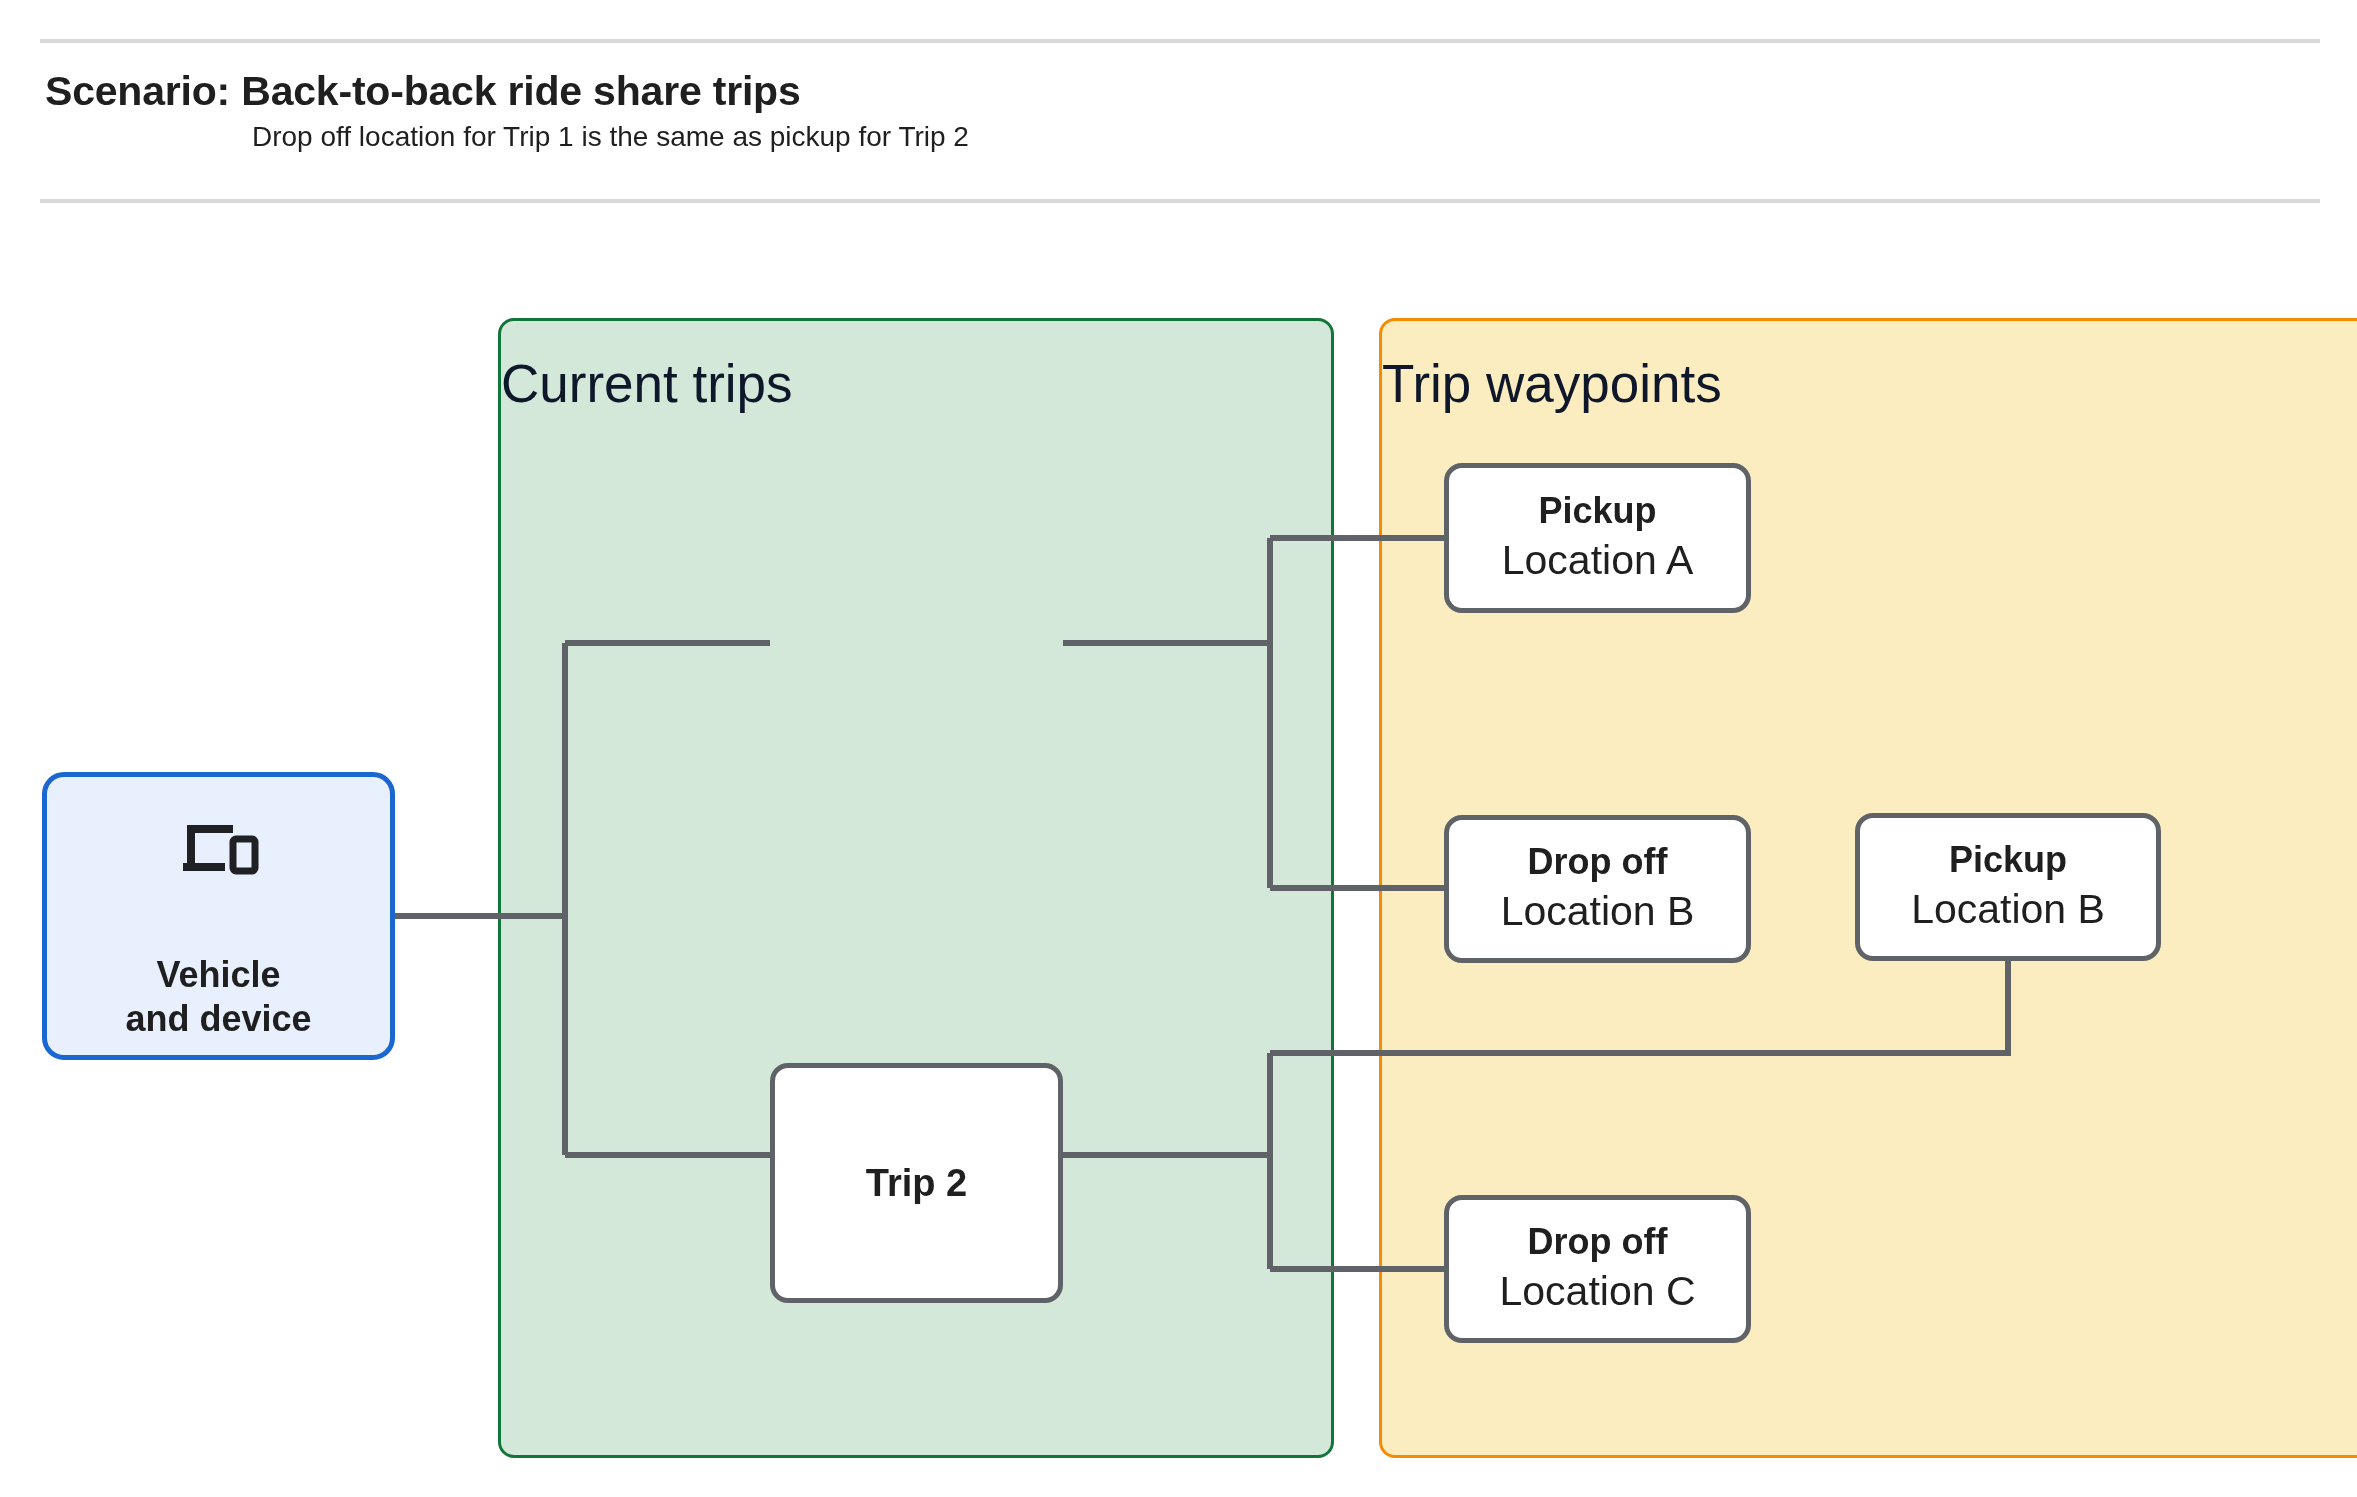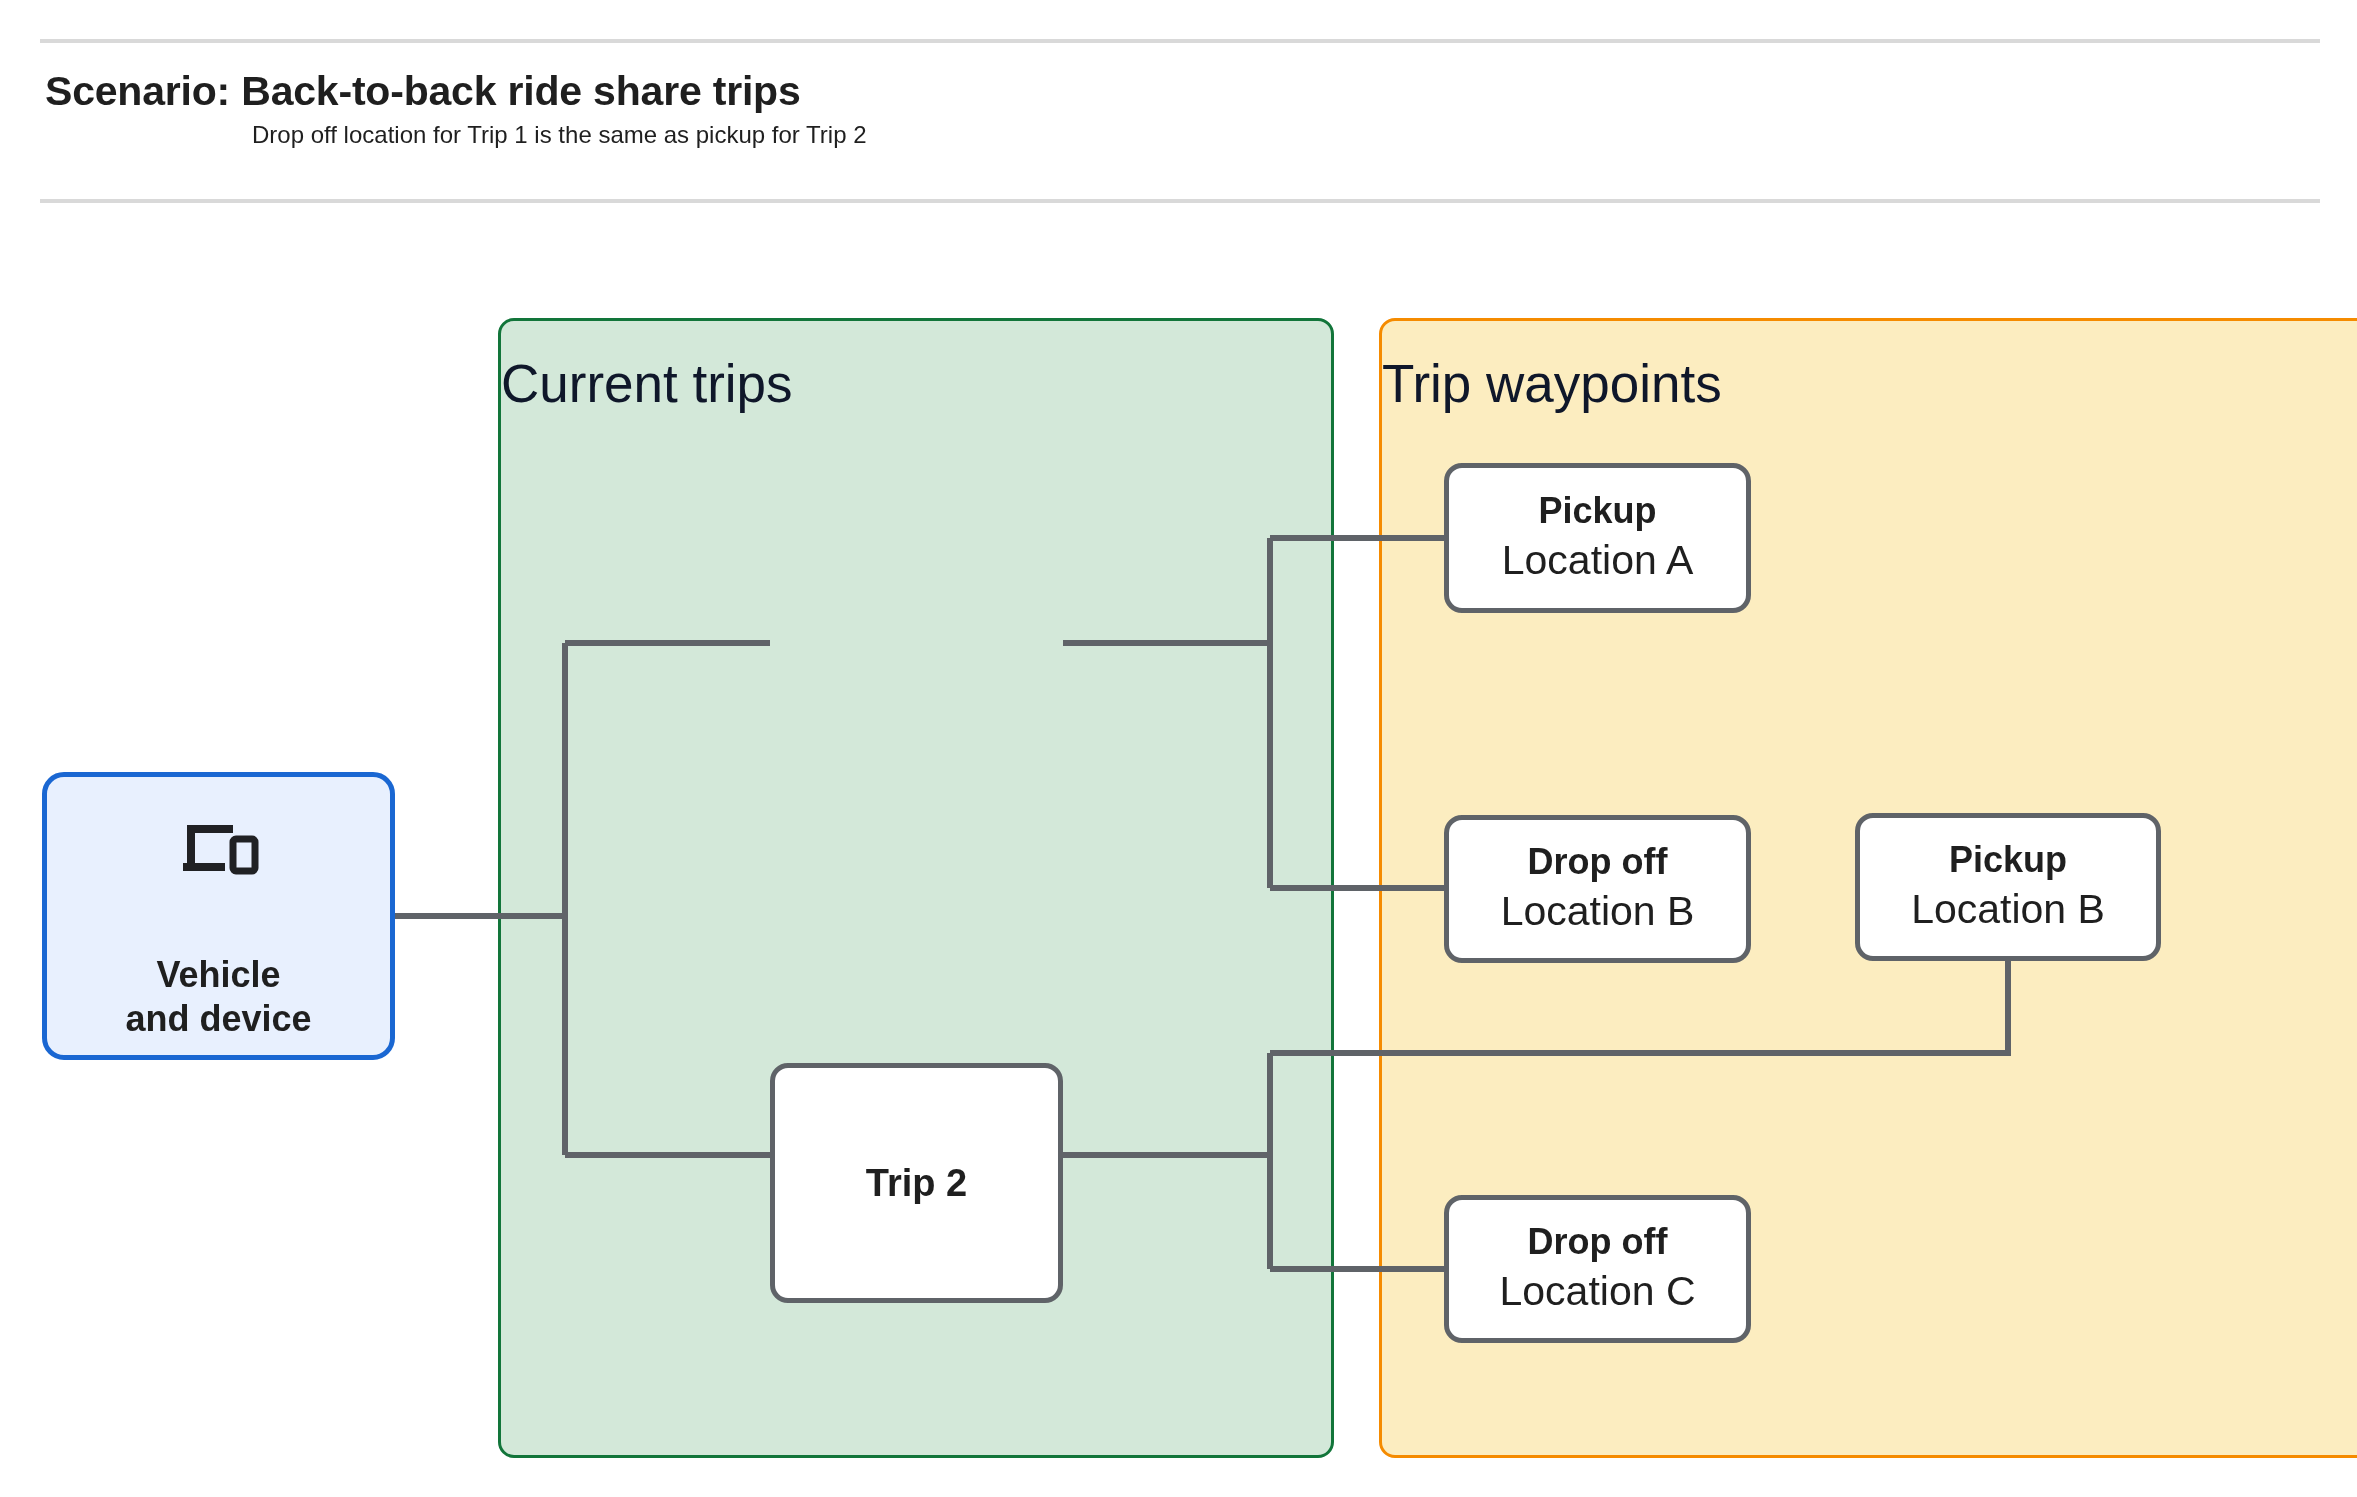--- a/index.html
+++ b/index.html
@@ -36,21 +36,21 @@
     font-size: 41px;
     font-weight: bold;
     letter-spacing: -0.2px;
     white-space: nowrap;
     line-height: 1.1;
   }
   #page-subtitle {
     position: absolute;
     left: 252px;
     top: 122px;
-    font-size: 24px;
+    font-size: 28px;
     font-weight: normal;
     white-space: nowrap;
     line-height: 1.1;
   }
 
   
   #diagram {
     position: absolute;
     left: 0;
     top: 0;

